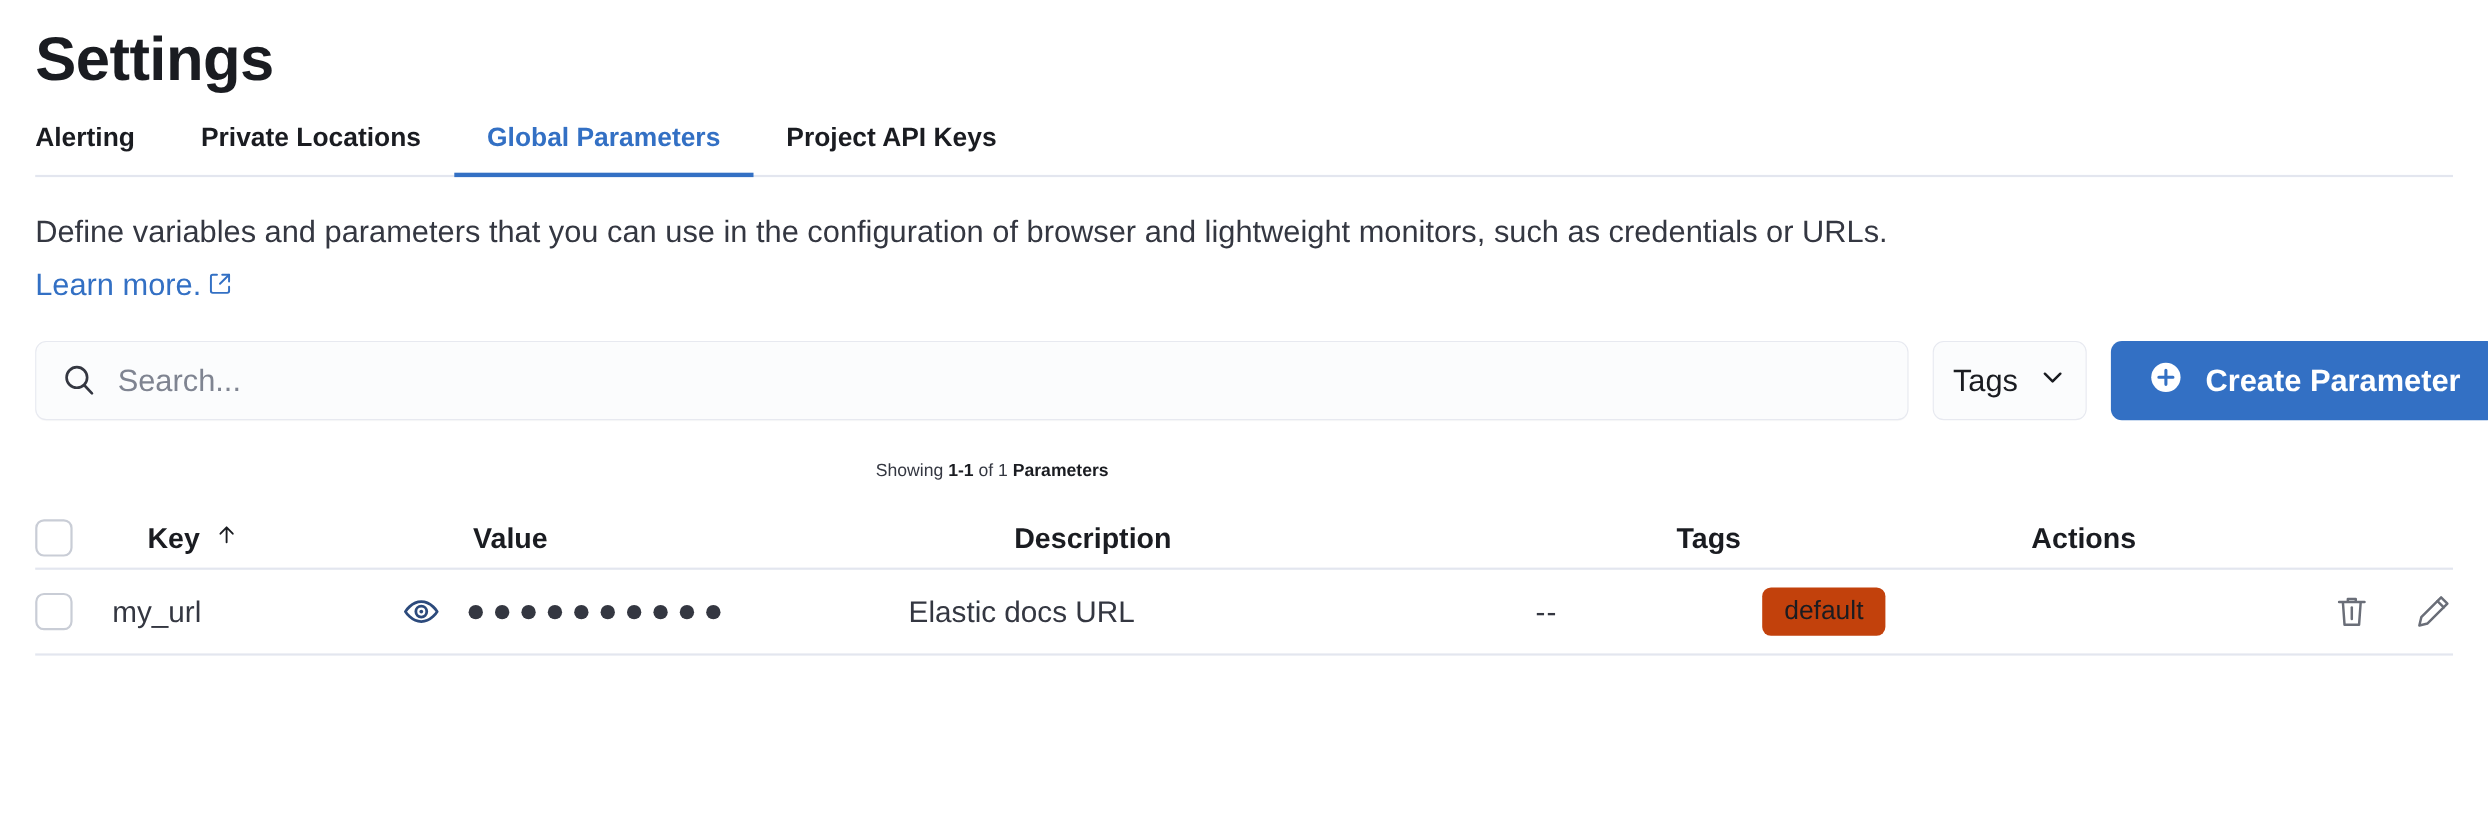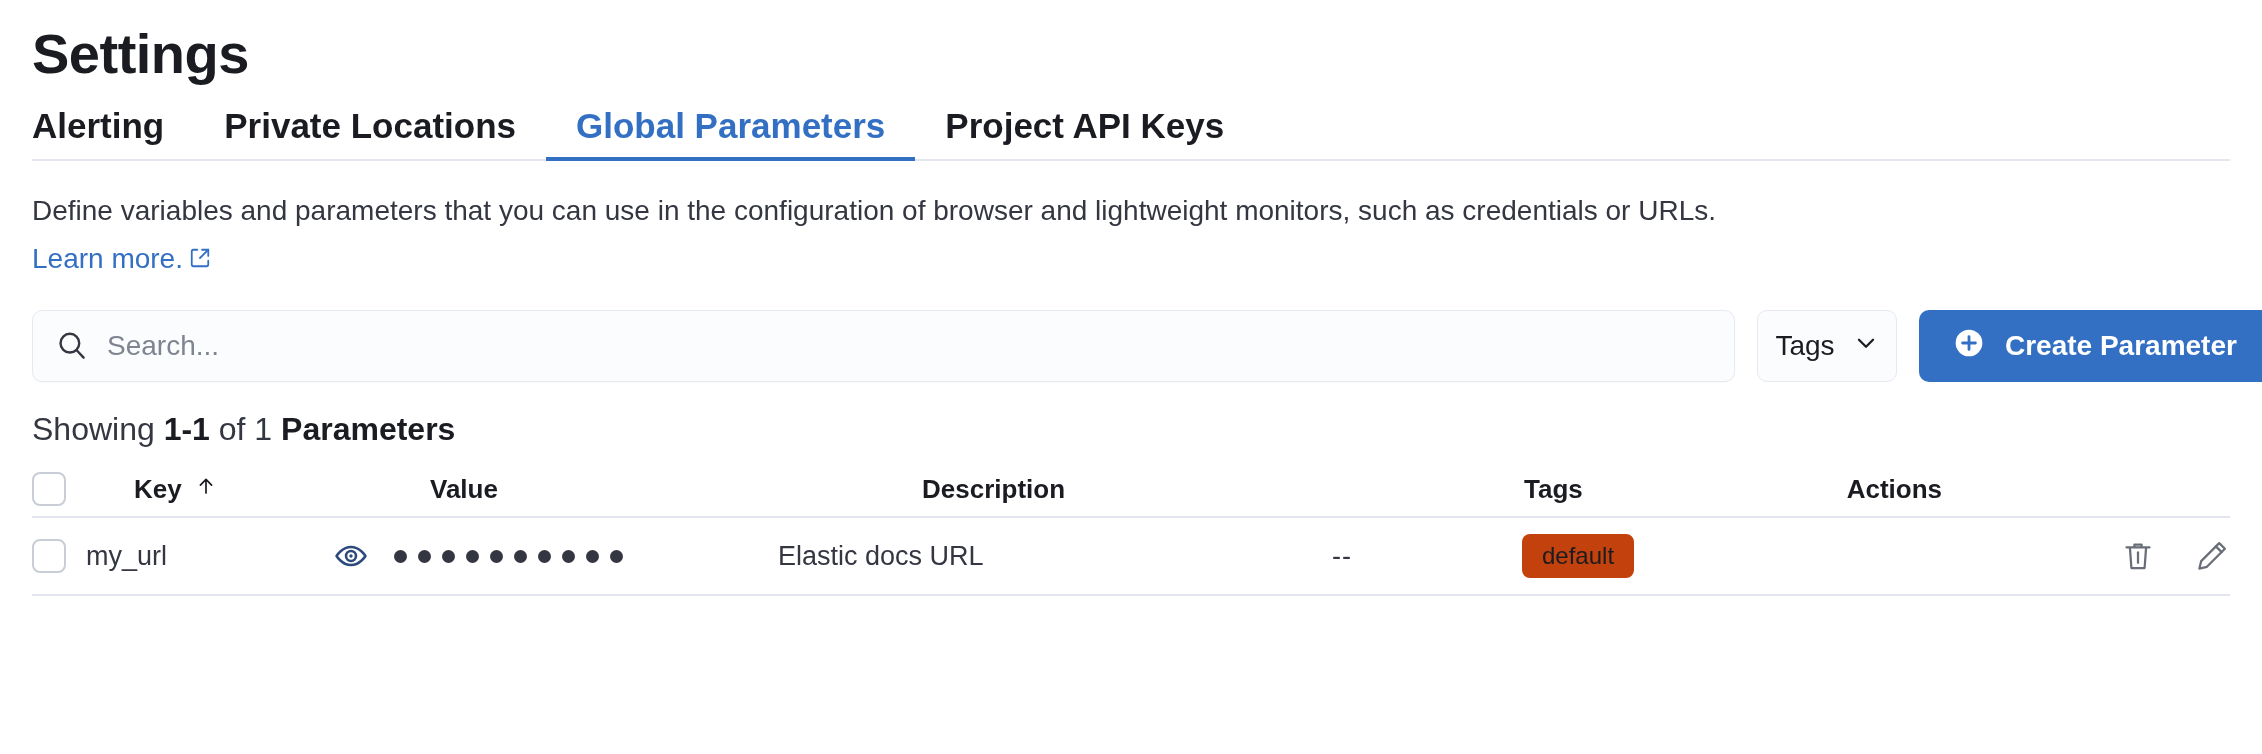--- a/index.html
+++ b/index.html
@@ -36,21 +36,21 @@
   .tabs {
     margin: 24px 0 0 10px;
     display: flex;
     align-items: flex-end;
     gap: 0;
     border-bottom: 2px solid #e3e6ef;
     width: 2198px;
     position: relative;
   }
   .tab {
-    font-size: 35px;
+    font-size: 24px;
     font-weight: 700;
     color: #1a1c21;
     padding: 0 30px 17px 30px;
     cursor: pointer;
     line-height: 32px;
     position: relative;
     white-space: nowrap;
   }
   .tab:first-child { padding-left: 0; }
   .tab.active { color: #3370c4; }
@@ -145,38 +145,39 @@
     align-items: center;
     gap: 20px;
     padding: 0 34px;
     cursor: pointer;
     white-space: nowrap;
   }
 
   
   .showing {
     margin: 32px 0 0 10px;
-    font-size: 32px;
+    font-size: 16px;
     color: #343741;
     line-height: 30px;
+    text-align: center;
   }
   .showing b { font-weight: 700; color: #1a1c21; }
 
   
   .table {
     margin: 18px 0 0 10px;
     width: 2198px;
   }
   .trow {
     display: flex;
     align-items: center;
     border-bottom: 2px solid #e3e6ef;
   }
   .thead { height: 56px; gap: 48px; }
-  .tbody-row { height: 78px; }
+  .tbody-row { height: 78px; gap: 16px; }
 
   .cb-cell { flex: 0 0 54px; display: flex; align-items: center; }
   .checkbox {
     width: 34px;
     height: 34px;
     border: 2px solid #c9cdd6;
     border-radius: 8px;
     background: #ffffff;
     cursor: pointer;
   }

